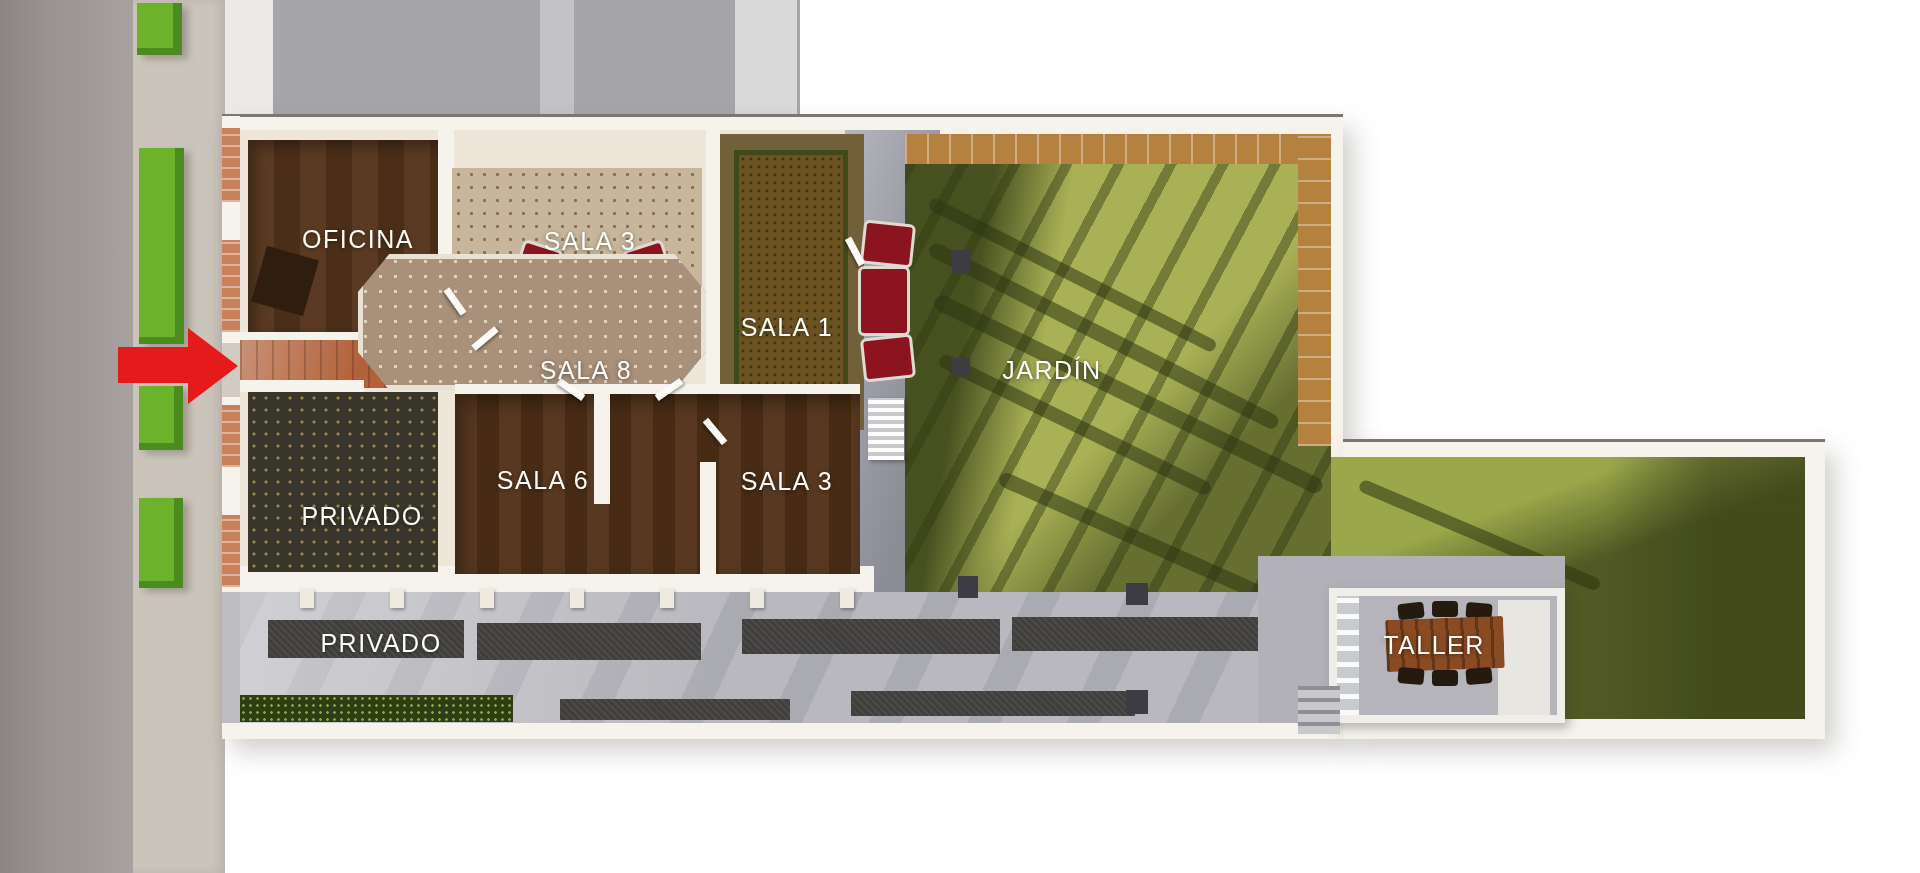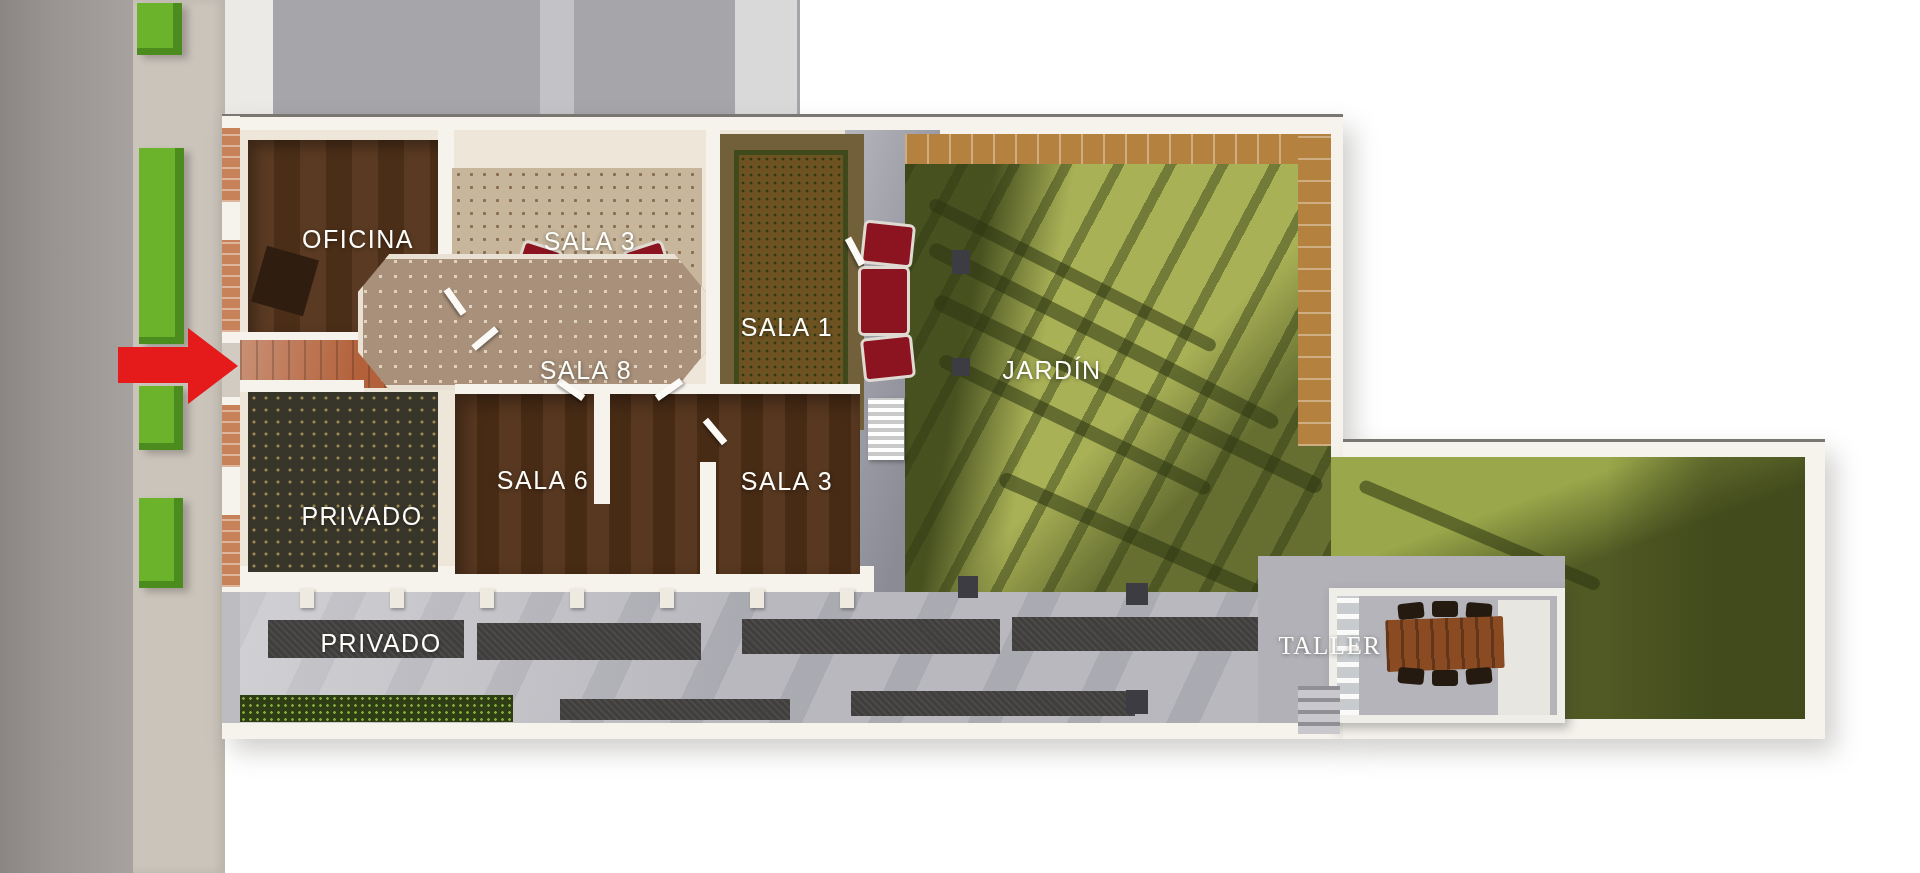--- a/index.html
+++ b/index.html
@@ -167,15 +167,15 @@
 
   <span class="room-label" style="left:358px;top:239px;">OFICINA</span>
   <span class="room-label" style="left:590px;top:241px;">SALA 3</span>
   <span class="room-label" style="left:787px;top:327px;">SALA 1</span>
   <span class="room-label" style="left:586px;top:370px;">SALA 8</span>
   <span class="room-label" style="left:362px;top:492px;margin-top:24px;">PRIVADO</span>
   <span class="room-label" style="left:543px;top:480px;">SALA 6</span>
   <span class="room-label" style="left:787px;top:481px;">SALA 3</span>
   <span class="room-label" style="left:1040px;top:370px;margin-left:12px;">JARDÍN</span>
   <span class="room-label" style="left:381px;top:643px;">PRIVADO</span>
-  <span class="room-label" style="left:1330px;top:645px;font-family:Liberation Serif, serif;">TALLER</span>
+  <span class="room-label" style="left:1434px;top:645px;">TALLER</span>
 
 </div>
 
 </body></html>

